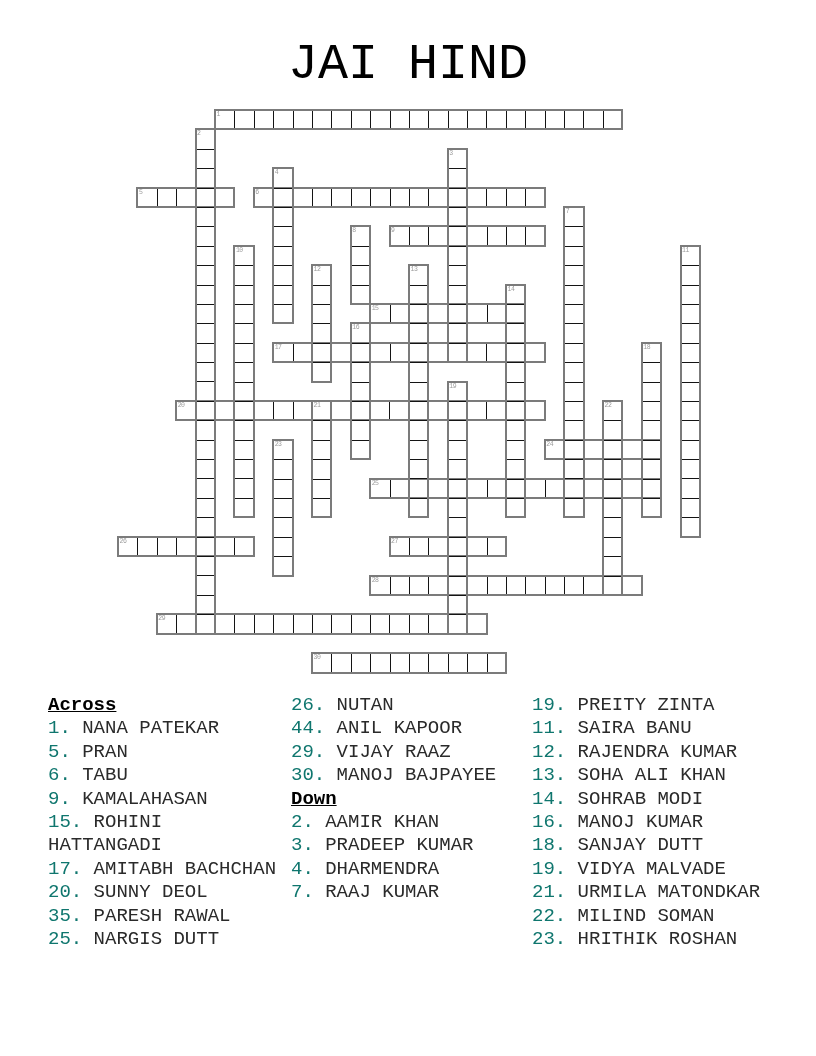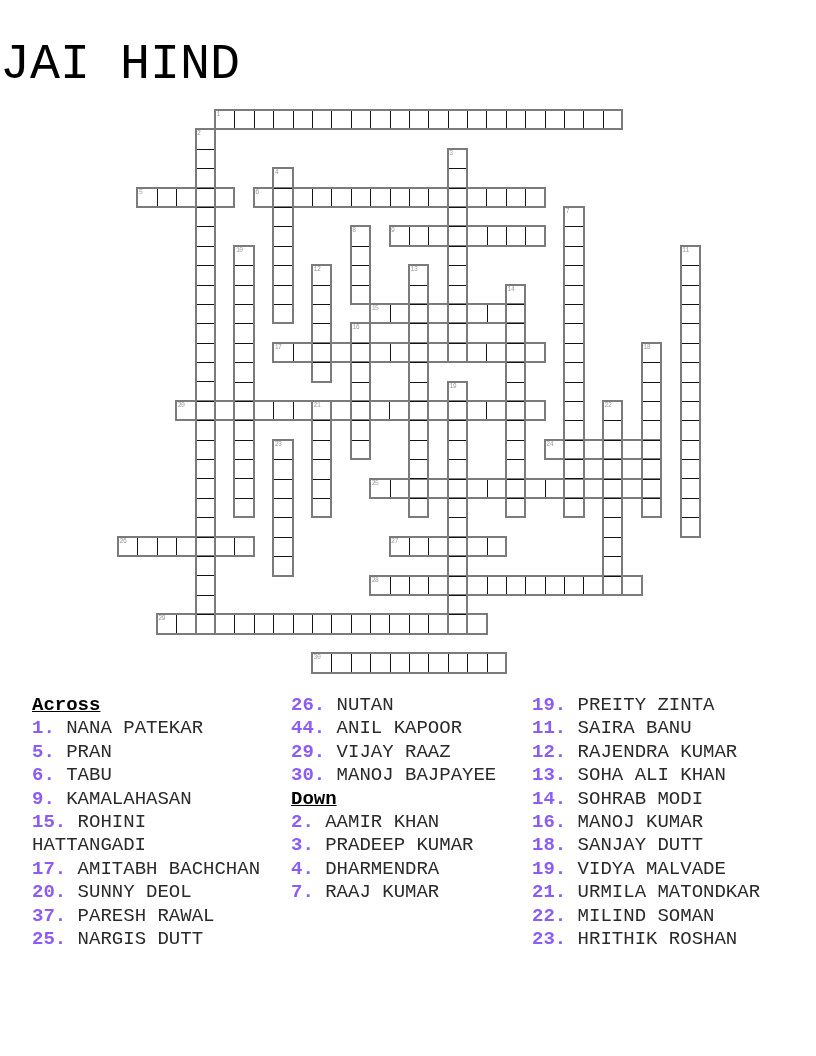--- a/index.html
+++ b/index.html
@@ -2,21 +2,21 @@
 <html><head>
 <meta charset="utf-8">
 <style>
   html,body{margin:0;padding:0;}
   body{
     width:816px;height:1056px;background:#ffffff;position:relative;
     font-family:"Liberation Mono","DejaVu Sans Mono",monospace;
     color:#1f1f1f;overflow:hidden;
   }
   .page-title{
-    position:absolute;top:35px;left:0;width:816px;
+    position:absolute;top:35px;left:0;width:816px;text-align:center;
     font-size:50px;line-height:1.2;color:#000;white-space:pre;
   }
   .grid{
     position:absolute;left:118px;top:110px;width:582px;height:563px;
   }
   .word{
     position:absolute;display:flex;box-sizing:border-box;
     border:2px solid #7b7b7b;background:transparent;overflow:hidden;
   }
   .word.across{flex-direction:row;}
@@ -24,29 +24,29 @@
   .cell{box-sizing:border-box;flex:0 0 19.4px;background:transparent;}
   .across>.cell{width:19.4px;height:100%;border-right:1px solid #141414;}
   .across>.cell:last-child{border-right:none;}
   .down>.cell{height:19.4px;width:100%;border-bottom:1px solid #141414;}
   .down>.cell:last-child{border-bottom:none;}
   .cellnum{
     position:absolute;font-size:6.5px;line-height:7px;letter-spacing:-0.5px;
     color:#9c9c9c;z-index:5;pointer-events:none;
   }
   .clue-col{position:absolute;top:694px;width:234px;}
-  .clue-col.c1{left:32px;}
+  .clue-col.c1{left:48px;}
   .clue-col.c2{left:291px;}
   .clue-col.c3{left:532px;}
   .clue-heading{
     font-size:19px;line-height:23.4px;font-weight:bold;
     text-decoration:underline;color:#000;
   }
   .clue-entry{font-size:19px;line-height:23.4px;color:#2a2a2a;}
-  .clue-entry .num{font-weight:bold;color:#8b5cf6;}
+  .clue-entry .num{font-weight:normal;color:#0f766e;}
 </style>
 </head>
 <body>
 
 <div class="page-title">JAI HIND</div>
 
 <div class="grid" id="grid">
     <div class="word across" style="left: 96px; top: -1px; width: 409.4px; height: 21.4px;">
       <div class="cell"></div>
       <div class="cell"></div>
@@ -483,21 +483,21 @@
 
 <div class="clue-col c1" id="cluecol-0">
     <div class="clue-heading">Across</div>
     <div class="clue-entry"><span class="num">1.</span> NANA PATEKAR</div>
     <div class="clue-entry"><span class="num">5.</span> PRAN</div>
     <div class="clue-entry"><span class="num">6.</span> TABU</div>
     <div class="clue-entry"><span class="num">9.</span> KAMALAHASAN</div>
     <div class="clue-entry"><span class="num">15.</span> ROHINI HATTANGADI</div>
     <div class="clue-entry"><span class="num">17.</span> AMITABH BACHCHAN</div>
     <div class="clue-entry"><span class="num">20.</span> SUNNY DEOL</div>
-    <div class="clue-entry"><span class="num">37.</span> PARESH RAWAL</div>
+    <div class="clue-entry"><span class="num">35.</span> PARESH RAWAL</div>
     <div class="clue-entry"><span class="num">25.</span> NARGIS DUTT</div>
   </div>
 <div class="clue-col c2" id="cluecol-1">
     <div class="clue-entry"><span class="num">26.</span> NUTAN</div>
     <div class="clue-entry"><span class="num">44.</span> ANIL KAPOOR</div>
     <div class="clue-entry"><span class="num">29.</span> VIJAY RAAZ</div>
     <div class="clue-entry"><span class="num">30.</span> MANOJ BAJPAYEE</div>
     <div class="clue-heading">Down</div>
     <div class="clue-entry"><span class="num">2.</span> AAMIR KHAN</div>
     <div class="clue-entry"><span class="num">3.</span> PRADEEP KUMAR</div>

